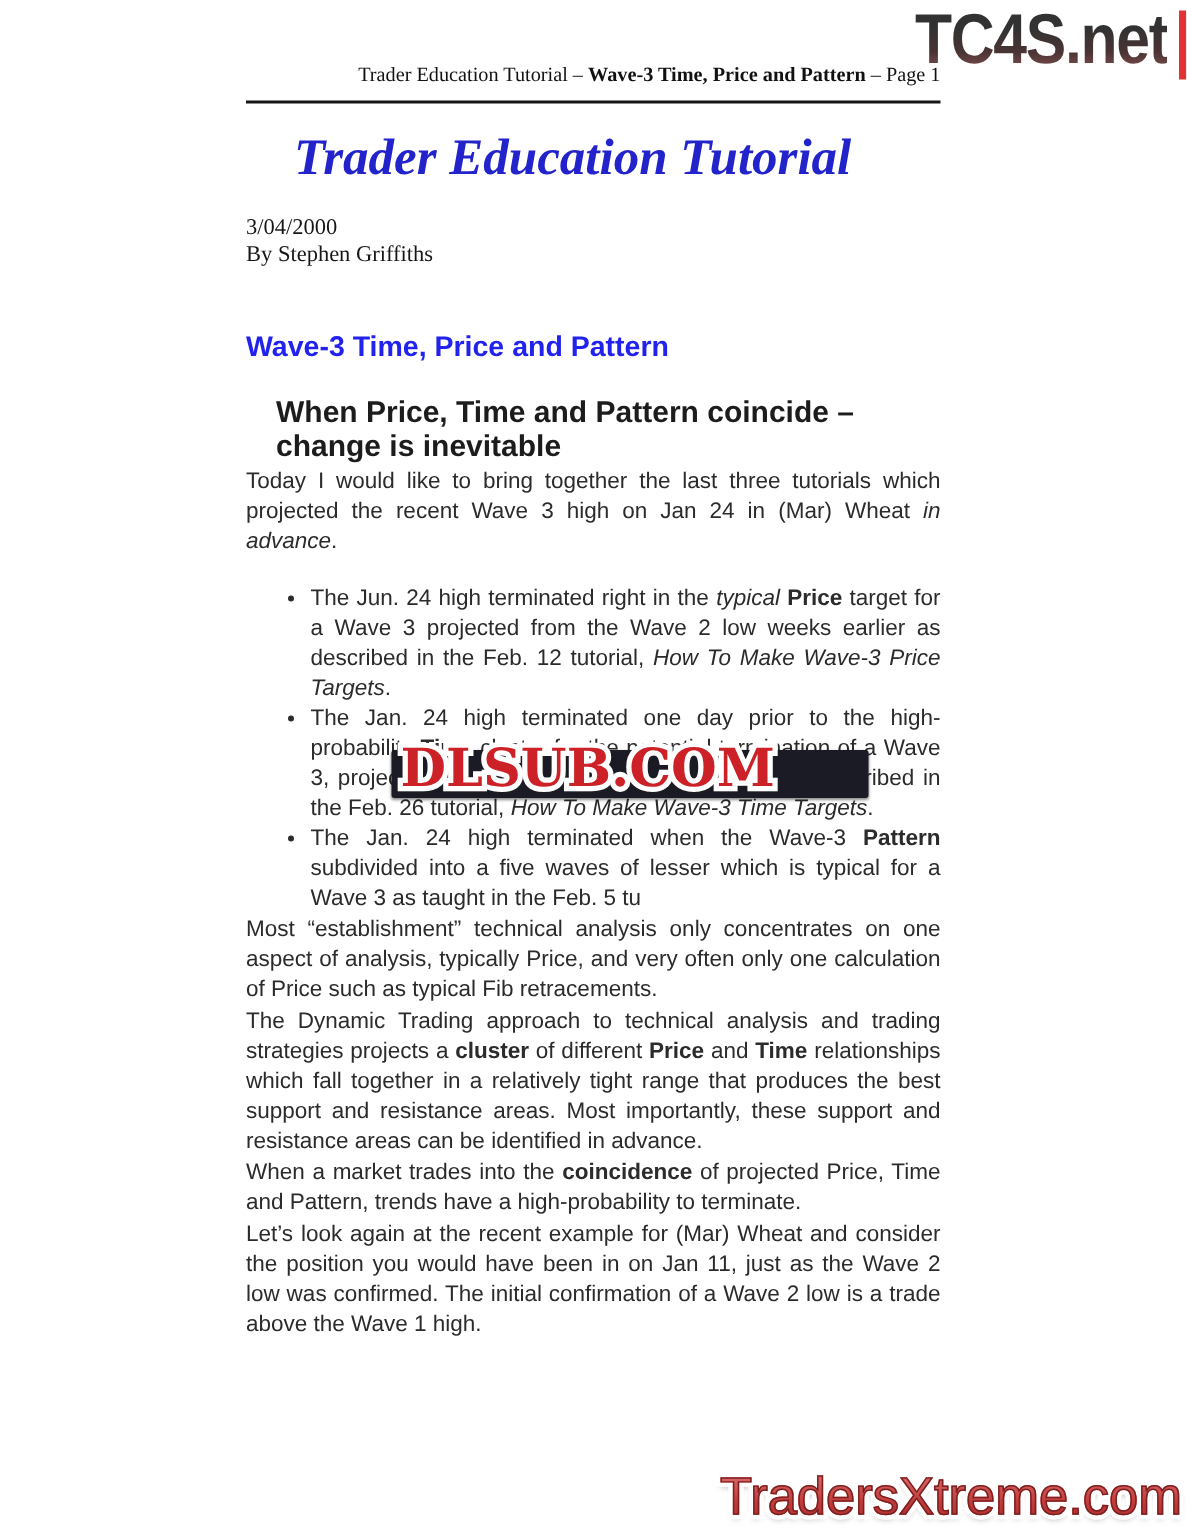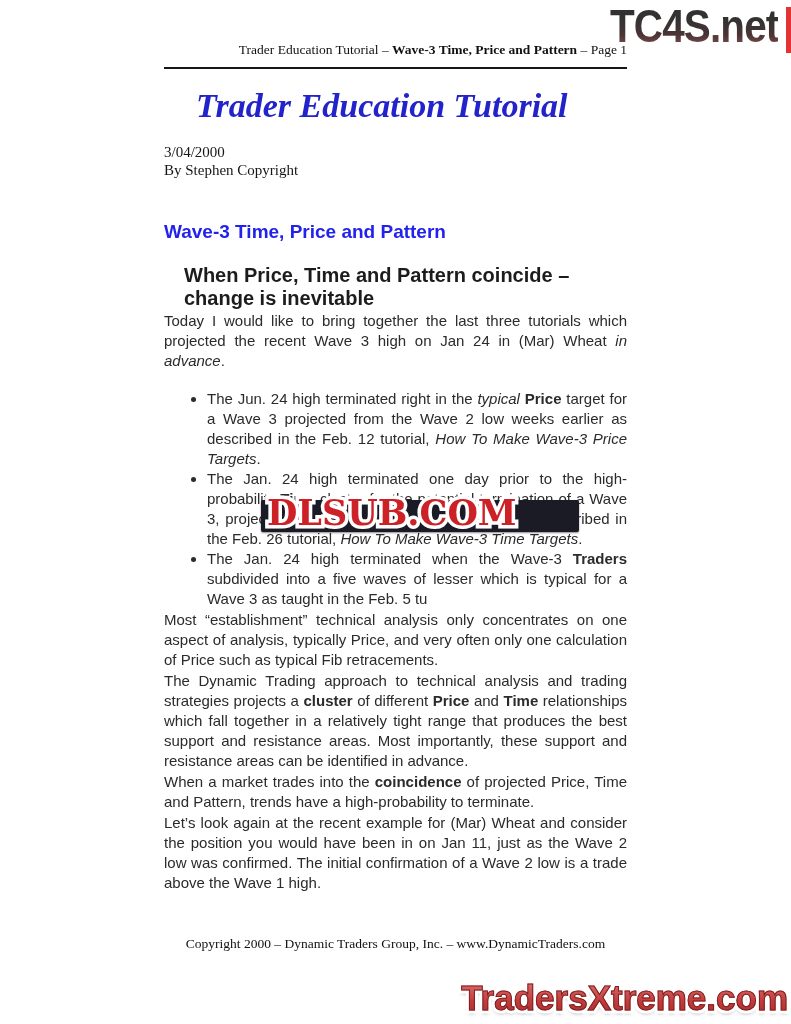--- a/index.html
+++ b/index.html
@@ -117,21 +117,21 @@
     text-align: center;
     font-family: "Liberation Serif", serif;
     font-size: 13.5px; color: #111;
   }
 
   
   .tx-logo { position: absolute; right: 3px; top: 977px; height: 44px; }
   .tx-back, .tx-front {
     position: absolute; right: 0; top: 0;
     font-family: "Liberation Sans", sans-serif;
-    font-weight: bold; font-size: 35px; line-height: 42px;
+    font-weight: normal; font-size: 35px; line-height: 42px;
     white-space: nowrap;
   }
   .tx-back {
     color: #fff;
     -webkit-text-stroke: 7px #ffffff;
     text-shadow: 0 3px 4px rgba(60,60,60,.6);
   }
   .tx-front {
     background: linear-gradient(#d96a6a 15%, #c03a3a 60%, #a52e2e 100%);
     -webkit-background-clip: text; background-clip: text;
@@ -146,45 +146,44 @@
 
   <div class="tc4s-logo">TC4S.net</div>
   <div class="red-edge-bar"></div>
 
   <div class="header-line rich"><span>Trader Education Tutorial – </span><b>Wave-3 Time, Price and Pattern</b><span> – Page 1</span></div>
   <div class="header-rule"></div>
 
   <div class="content">
     <div class="doc-title">Trader Education Tutorial</div>
     <div class="doc-date">3/04/2000</div>
-    <div class="doc-byline">By Stephen Copyright</div>
+    <div class="doc-byline">By Stephen Griffiths</div>
 
     <div class="section-heading">Wave-3 Time, Price and Pattern</div>
     <div class="subheading">When Price, Time and Pattern coincide – change is inevitable</div>
 
     <div class="para first rich"><span>Today I would like to bring together the last three tutorials which projected the recent Wave 3 high on Jan 24 in (Mar) Wheat </span><i>in advance</i><span>.</span></div>
 
     <ul class="bullet-list">
       <li class="rich"><span>The Jun. 24 high terminated right in the </span><i>typical</i><span> </span><b>Price</b><span> target for a Wave 3 projected from the Wave 2 low weeks earlier as described in the Feb. 12 tutorial, </span><i>How To Make Wave-3 Price Targets</i><span>.</span></li>
       <li class="rich"><span>The Jan. 24 high terminated one day prior to the high-probability </span><b>Time</b><span> cluster for the potential termination of a Wave 3, projected off the Wave 2 low weeks earlier as described in the Feb. 26 tutorial, </span><i>How To Make Wave-3 Time Targets</i><span>.</span></li>
-      <li class="rich"><span>The Jan. 24 high terminated when the Wave-3 </span><b>Traders</b><span> subdivided into a five waves of lesser which is typical for a Wave 3 as taught in the Feb. 5 tu</span></li>
+      <li class="rich"><span>The Jan. 24 high terminated when the Wave-3 </span><b>Pattern</b><span> subdivided into a five waves of lesser which is typical for a Wave 3 as taught in the Feb. 5 tu</span></li>
     </ul>
 
     <div class="para rich"><span>Most “establishment” technical analysis only concentrates on one aspect of analysis, typically Price, and very often only one calculation of Price such as typical Fib retracements.</span></div>
     <div class="para rich"><span>The Dynamic Trading approach to technical analysis and trading strategies projects a </span><b>cluster</b><span> of different </span><b>Price</b><span> and </span><b>Time</b><span> relationships which fall together in a relatively tight range that produces the best support and resistance areas. Most importantly, these support and resistance areas can be identified in advance.</span></div>
     <div class="para rich"><span>When a market trades into the </span><b>coincidence</b><span> of projected Price, Time and Pattern, trends have a high-probability to terminate.</span></div>
     <div class="para rich"><span>Let’s look again at the recent example for (Mar) Wheat and consider the position you would have been in on Jan 11, just as the Wave 2 low was confirmed. The initial confirmation of a Wave 2 low is a trade above the Wave 1 high.</span></div>
   </div>
 
   <div class="watermark">
     <div class="wm-strip"></div>
     <span class="wm-text-back">DLSUB.COM</span>
     <span class="wm-text-front">DLSUB.COM</span>
   </div>
 
-  <div class="footer-line">Copyright 2000 – Dynamic Traders Group, Inc. – www.DynamicTraders.com</div>
 
   <div class="tx-logo">
     <span class="tx-back">TradersXtreme.com</span>
     <span class="tx-front">TradersXtreme.com</span>
   </div>
 
 </div>
 
 </body></html>

